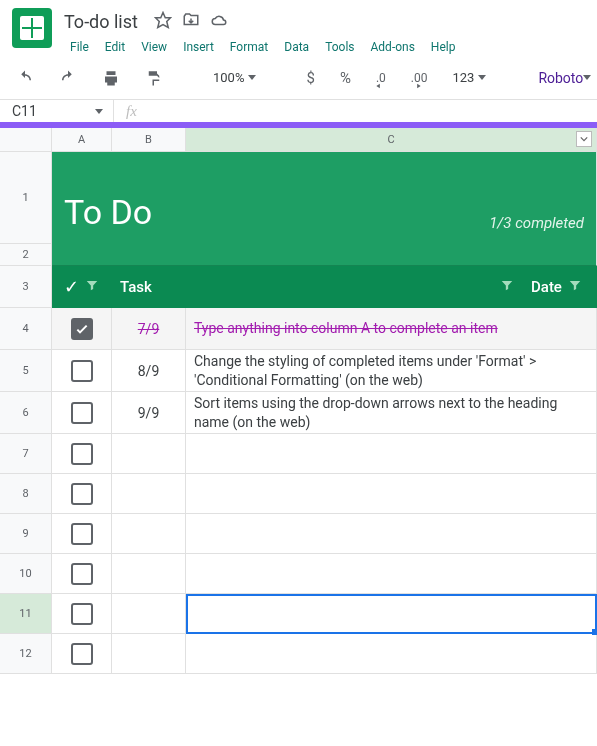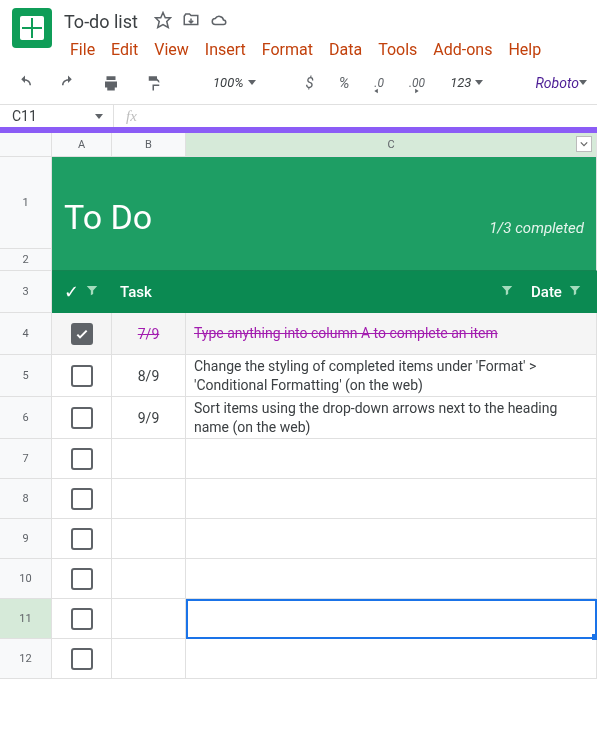--- a/index.html
+++ b/index.html
@@ -12,24 +12,24 @@
 .app-icon-inner::before, .app-icon-inner::after { content:''; position:absolute; background:#0f9d58; }
 .app-icon-inner::before { left:50%; top:2px; bottom:2px; width:2px; transform:translateX(-50%); }
 .app-icon-inner::after { top:50%; left:2px; right:2px; height:2px; transform:translateY(-50%); }
 .title-row { display:flex; align-items:center; gap:16px; height:26px; }
 .doc-title { font-size: 18px; color: #3c4043; }
 .title-icons { display:flex; gap:10px; color:#5f6368; }
 .title-icons svg { width:18px; height:18px; }
 
 
 .menubar { display:flex; gap:4px; padding-top:4px; }
-.menubar span { padding: 2px 6px; font-size:16px; color:#c2410c; cursor:pointer; }
-
-
-.toolbar { display:flex; align-items:center; padding: 8px 12px; gap:17px; border-bottom: 1px solid #e0e0e0; height:44px;font-style:italic; }
+.menubar span { padding: 2px 6px; font-size:12px; color:#0f766e; cursor:pointer; }
+
+
+.toolbar { display:flex; align-items:center; padding: 8px 12px; gap:17px; border-bottom: 1px solid #e0e0e0; height:44px; }
 .toolbar .tool { display:flex; align-items:center; justify-content:center; color:#5f6368; padding:4px; cursor:pointer; }
 .toolbar .sep { width:1px; height:22px; background:#e0e0e0; margin:0 4px; }
 .toolbar svg { width:18px; height:18px; }
 .zoom { display:flex; align-items:center; gap:4px; font-size:13px; color:#3c4043; padding:0 4px; }
 .font-box { display:flex; align-items:center; justify-content:space-between; width:110px; padding:0 6px; font-size:14px; color:#4c1d95; }
 
 
 .fxbar { display:flex; align-items:center; border-bottom:6px solid #8b5cf6; height:28px; }
 .namebox { width:113px; display:flex; align-items:center; justify-content:space-between; padding:0 10px 0 12px; font-size:14px; color:#3c4043; }
 .fx { color:#bdbdbd; font-style:italic; font-size:15px; padding-left:12px; font-family: serif; }

